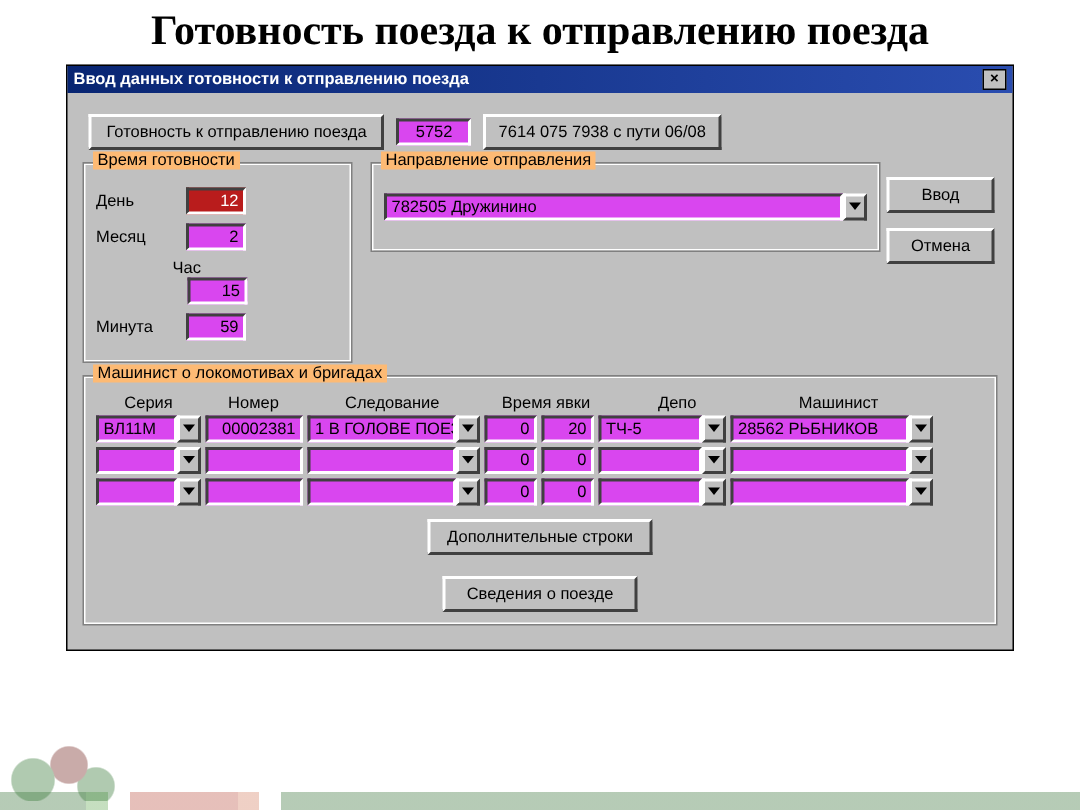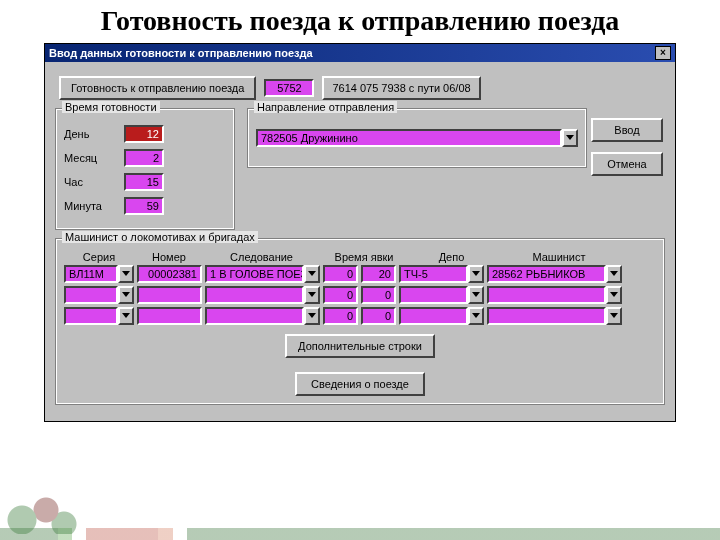--- a/index.html
+++ b/index.html
@@ -65,21 +65,21 @@
   .fieldset {
     position: relative;
     border: 1px solid #808080;
     box-shadow: inset -1px -1px 0 #fff, inset 1px 1px 0 #fff;
     margin: 6px;
     padding: 10px 8px 8px;
   }
   .fieldset .legend {
     position: absolute;
     top: -8px; left: 6px;
-    background: #e5e5e5;
+    background: #fdba74;
     padding: 0 3px;
     font-size: 11px;
   }
   .row { display: flex; align-items: center; }
   .input {
     border: 2px solid;
     border-color: #404040 #fff #fff #404040;
     background: #d946ef;
     height: 18px;
     padding: 1px 3px;
@@ -148,21 +148,21 @@
       <div class="fieldset" style="width:180px;">
         <div class="legend">Время готовности</div>
         <div class="row" style="margin:6px 0;">
           <div style="width:60px;">День</div>
           <div class="input sel" style="width:40px;text-align:right;">12</div>
         </div>
         <div class="row" style="margin:6px 0;">
           <div style="width:60px;">Месяц</div>
           <div class="input" style="width:40px;text-align:right;">2</div>
         </div>
-        <div class="row" style="margin:6px 0;">
+        <div class="row" style="margin:6px 0;flex-direction:column;">
           <div style="width:60px;">Час</div>
           <div class="input" style="width:40px;text-align:right;">15</div>
         </div>
         <div class="row" style="margin:6px 0;">
           <div style="width:60px;">Минута</div>
           <div class="input" style="width:40px;text-align:right;">59</div>
         </div>
       </div>
 
       <div style="flex:1;">

